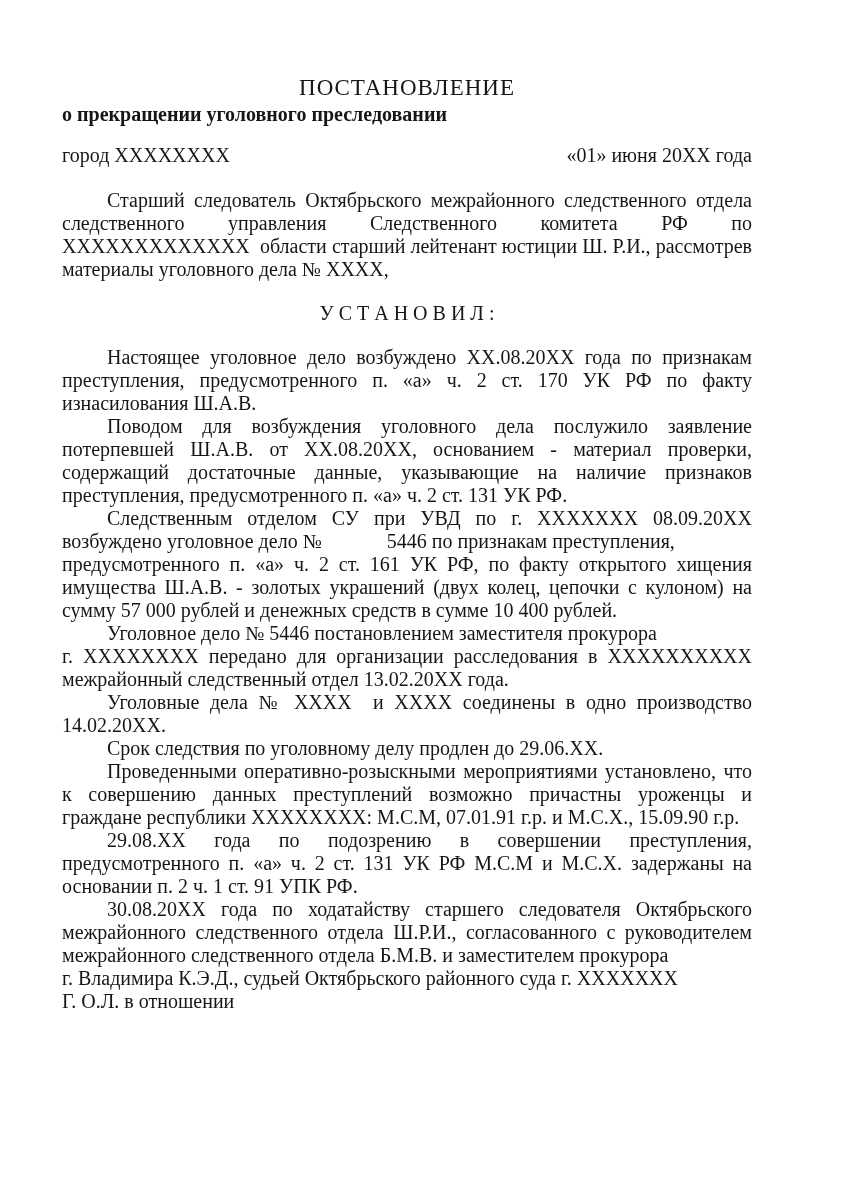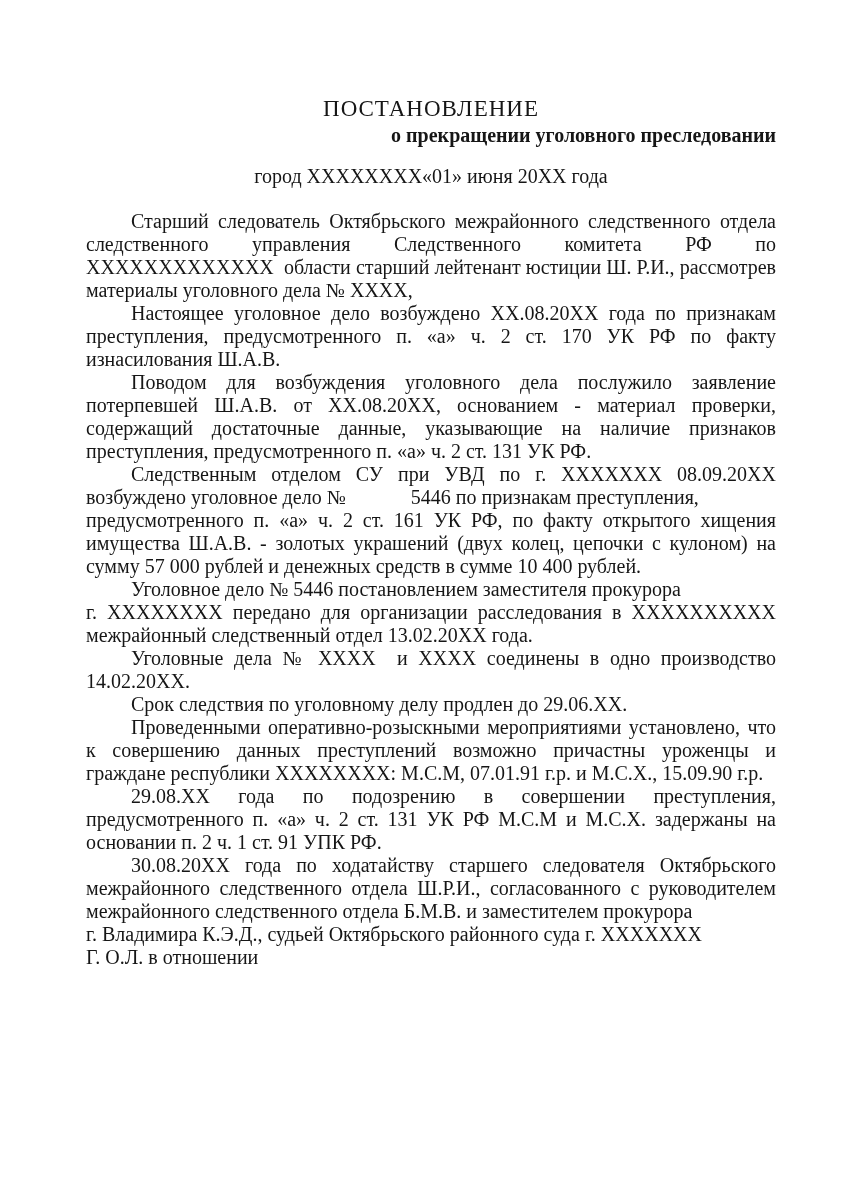--- a/index.html
+++ b/index.html
@@ -7,43 +7,43 @@
     position:relative;
     width:848px; height:1200px;
     margin:0 auto;
     background:#ffffff;
     font-family:"Liberation Serif","DejaVu Serif",serif;
     color:#161616;
     overflow:hidden;
   }
   .content {
     width:690px;
-    margin-left:86px;
-    padding-top:95px;
+    margin-left:62px;
+    padding-top:74px;
     font-size:20px;
     line-height:23px;
   }
   .doc-title {
     margin:0;
     text-align:center;
     font-size:23px;
     line-height:27px;
     font-weight:normal;
     letter-spacing:1px;
   }
   .doc-subtitle {
     margin:1px 0 0 0;
-    text-align:right;
+    text-align:left;
     font-size:20px;
     line-height:24px;
     font-weight:bold;
   }
   .city-date-row {
     display:flex;
-    justify-content:center;
+    justify-content:space-between;
     margin-top:17px;
     font-size:20px;
     line-height:24px;
   }
   .preamble {
     margin:22px 0 0 0;
     text-align:justify;
     text-indent:45px;
     white-space:pre-wrap;
   }
@@ -70,20 +70,21 @@
     <h1 class="doc-title">ПОСТАНОВЛЕНИЕ</h1>
     <h2 class="doc-subtitle">о прекращении уголовного преследовании</h2>
 
     <div class="city-date-row">
       <span>город ХХХХХХХХ</span>
       <span>«01» июня 20ХХ года</span>
     </div>
 
     <p class="preamble">Старший следователь Октябрьского межрайонного следственного отдела следственного управления Следственного комитета РФ по ХХХХХХХХХХХХХ&nbsp; области старший лейтенант юстиции Ш. Р.И., рассмотрев материалы уголовного дела № ХХХХ,</p>
 
+    <div class="ustanovil">У С Т А Н О В И Л :</div>
 
     <p class="para">Настоящее уголовное дело возбуждено ХХ.08.20ХХ года по признакам преступления, предусмотренного п. «а» ч. 2 ст. 170 УК РФ по факту изнасилования Ш.А.В.</p>
     <p class="para">Поводом для возбуждения уголовного дела послужило заявление потерпевшей Ш.А.В. от ХХ.08.20ХХ, основанием - материал проверки, содержащий достаточные данные, указывающие на наличие признаков преступления, предусмотренного п. «а» ч. 2 ст. 131 УК РФ.</p>
     <p class="para">Следственным отделом СУ при УВД по г. ХХХХХХХ 08.09.20ХХ возбуждено уголовное дело №&nbsp;&nbsp;&nbsp;&nbsp;&nbsp;&nbsp;&nbsp;&nbsp;&nbsp;&nbsp;&nbsp;&nbsp; 5446 по признакам преступления,
 предусмотренного п. «а» ч. 2 ст. 161 УК РФ, по факту открытого хищения имущества Ш.А.В. - золотых украшений (двух колец, цепочки с кулоном) на сумму 57 000 рублей и денежных средств в сумме 10 400 рублей.</p>
     <p class="para">Уголовное дело № 5446 постановлением заместителя прокурора
 г. ХХХХХХХХ передано для организации расследования в ХХХХХХХХХХ межрайонный следственный отдел 13.02.20ХХ года.</p>
     <p class="para">Уголовные дела № ХХХХ&nbsp; и ХХХХ соединены в одно производство 14.02.20ХХ.</p>
     <p class="para">Срок следствия по уголовному делу продлен до 29.06.ХХ.</p>
     <p class="para"><span>Проведенными оперативно-розыскными мероприятиями установлено, что к совершению данных преступлений возможно причастны уроженцы и граждане республики ХХХХХХХХ: М.С.М, 07.01.91 г.р. и М.С.Х., </span><span class="bold">15.09.90</span><span> г.р.</span></p>

